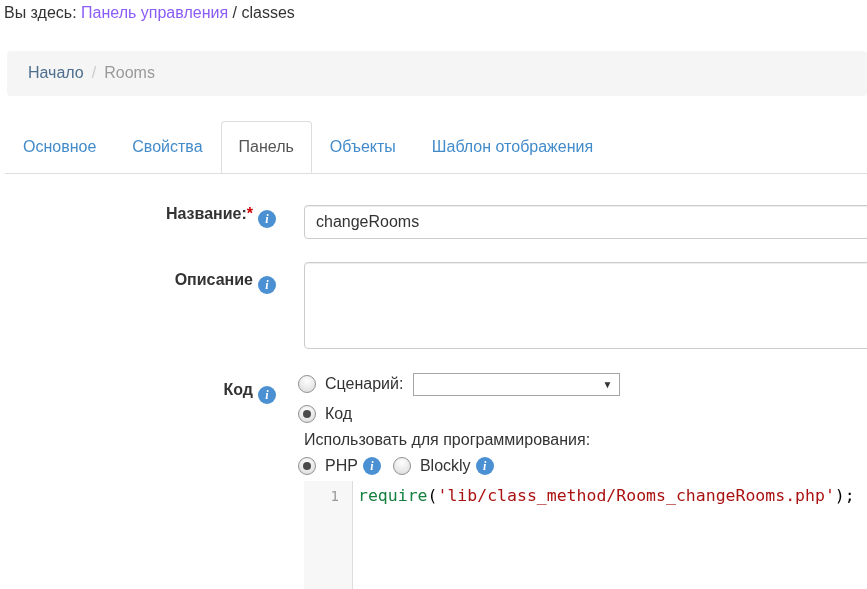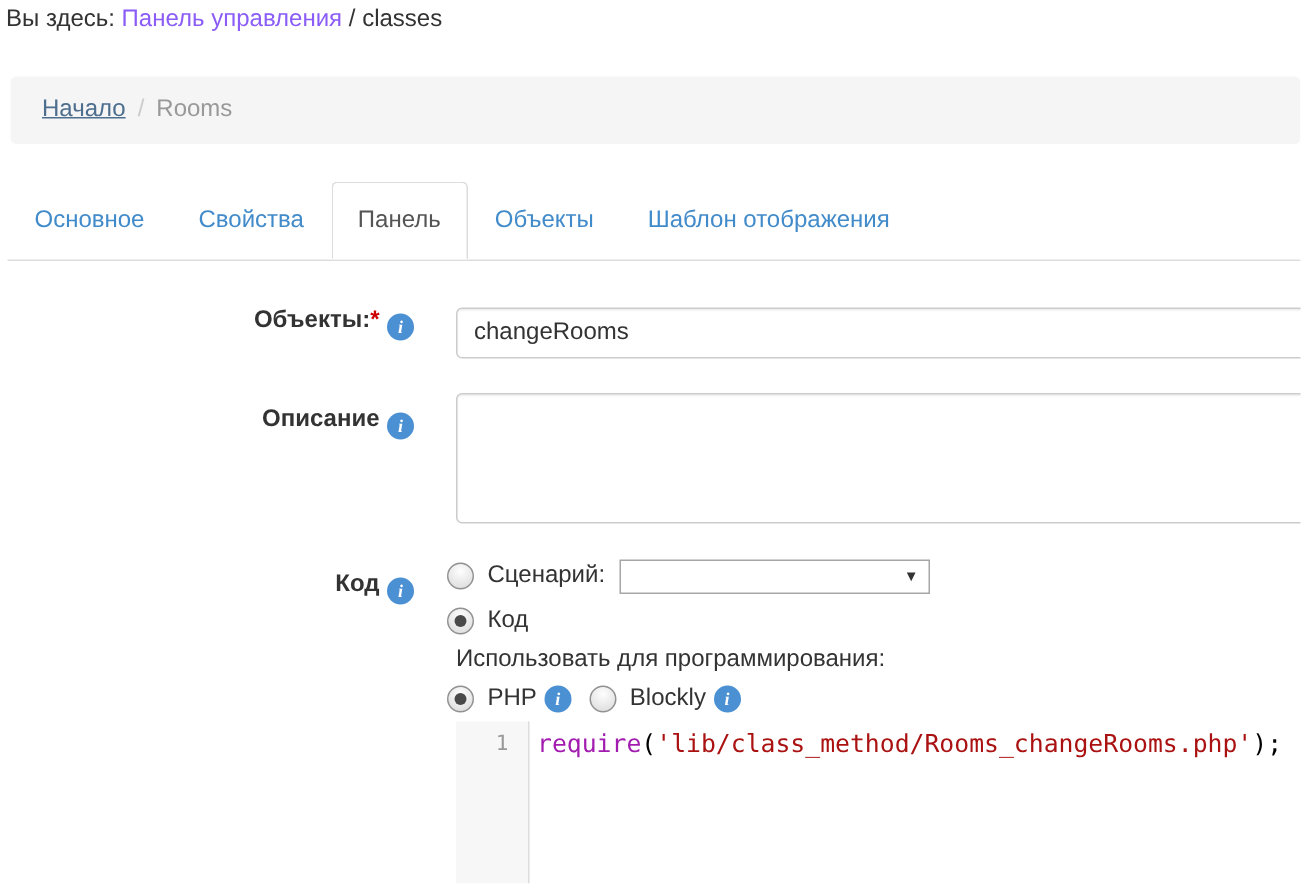--- a/index.html
+++ b/index.html
@@ -16,21 +16,21 @@
   
   .crumb-top { position: absolute; left: 4px; top: 3px; line-height: 20px; }
   .crumb-top .crumb-link { color: #8b5cf6; text-decoration: none; cursor: pointer; }
 
   
   .crumb-bar {
     position: absolute; left: 7px; top: 51px; width: 860px; height: 45px;
     background: #f5f5f5; border-radius: 4px; box-sizing: border-box;
     padding: 12px 0 0 21px; line-height: 20px;
   }
-  .crumb-bar .home-link { color: #4d6e8e; text-decoration: underline; cursor: pointer; margin-top: 24px; }
+  .crumb-bar .home-link { color: #4d6e8e; cursor: pointer; margin-top: 24px; }
   .crumb-bar .sep { color: #ccc; margin: 0 8px; }
   .crumb-bar .current { color: #999; }
 
   
   .tabs {
     position: absolute; left: 5px; top: 121px; right: 0; height: 52px;
     border-bottom: 1px solid #ddd;
     display: flex; align-items: flex-start;
   }
   .tab {
@@ -113,21 +113,21 @@
     display: flex; font-family: "DejaVu Sans Mono", monospace;
     background: #fff; cursor: text;
   }
   #gutter {
     width: 49px; box-sizing: border-box;
     background: #f7f7f7; border-right: 1px solid #ddd;
     text-align: right; padding: 6px 13px 0 0;
     color: #999; font-size: 14px; line-height: 19px;
   }
   #code-area { padding: 4px 0 0 5px; font-size: 16.5px; line-height: 21px; white-space: pre; }
-  .tok-keyword { color: #a21caf; }
+  .tok-keyword { color: #15803d; }
   .tok-string { color: #a11; }
   .tok-plain { color: #000; }
 </style>
 </head>
 <body>
 
 <div class="crumb-top">
   <span>Вы здесь:</span>
   <a class="crumb-link">Панель управления</a>
   <span>/</span>
@@ -140,21 +140,21 @@
 
 <div class="tabs">
   <div class="tab">Основное</div>
   <div class="tab">Свойства</div>
   <div class="tab active">Панель</div>
   <div class="tab">Объекты</div>
   <div class="tab">Шаблон отображения</div>
 </div>
 
 <div class="form-label" id="label-name">
-  <span>Объекты:</span><span class="req">*</span><span class="info-icon">i</span>
+  <span>Название:</span><span class="req">*</span><span class="info-icon">i</span>
 </div>
 <input id="name-input" value="changeRooms" style="">
 
 <div class="form-label" id="label-desc">
   <span>Описание</span><span class="info-icon">i</span>
 </div>
 <textarea id="desc-textarea" style=""></textarea>
 
 <div class="form-label" id="label-code">
   <span>Код</span><span class="info-icon">i</span>

